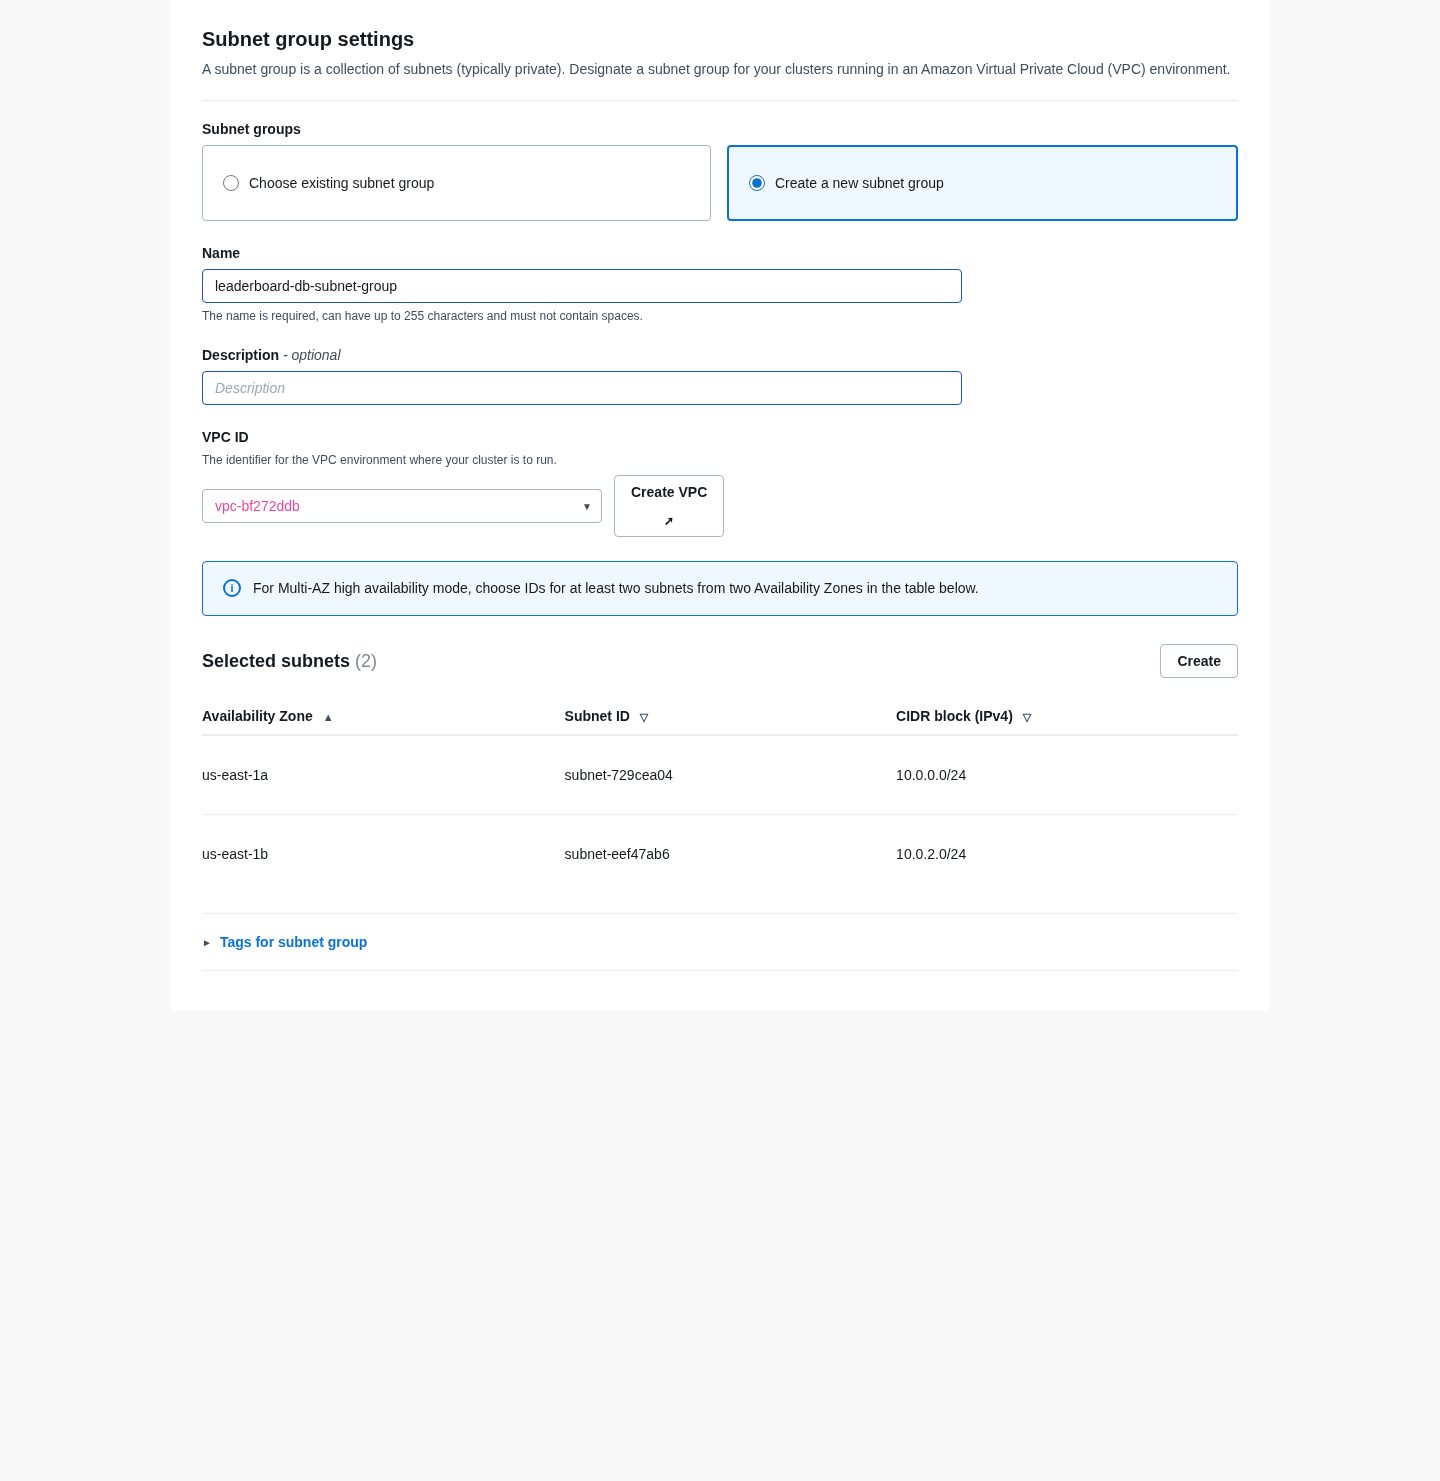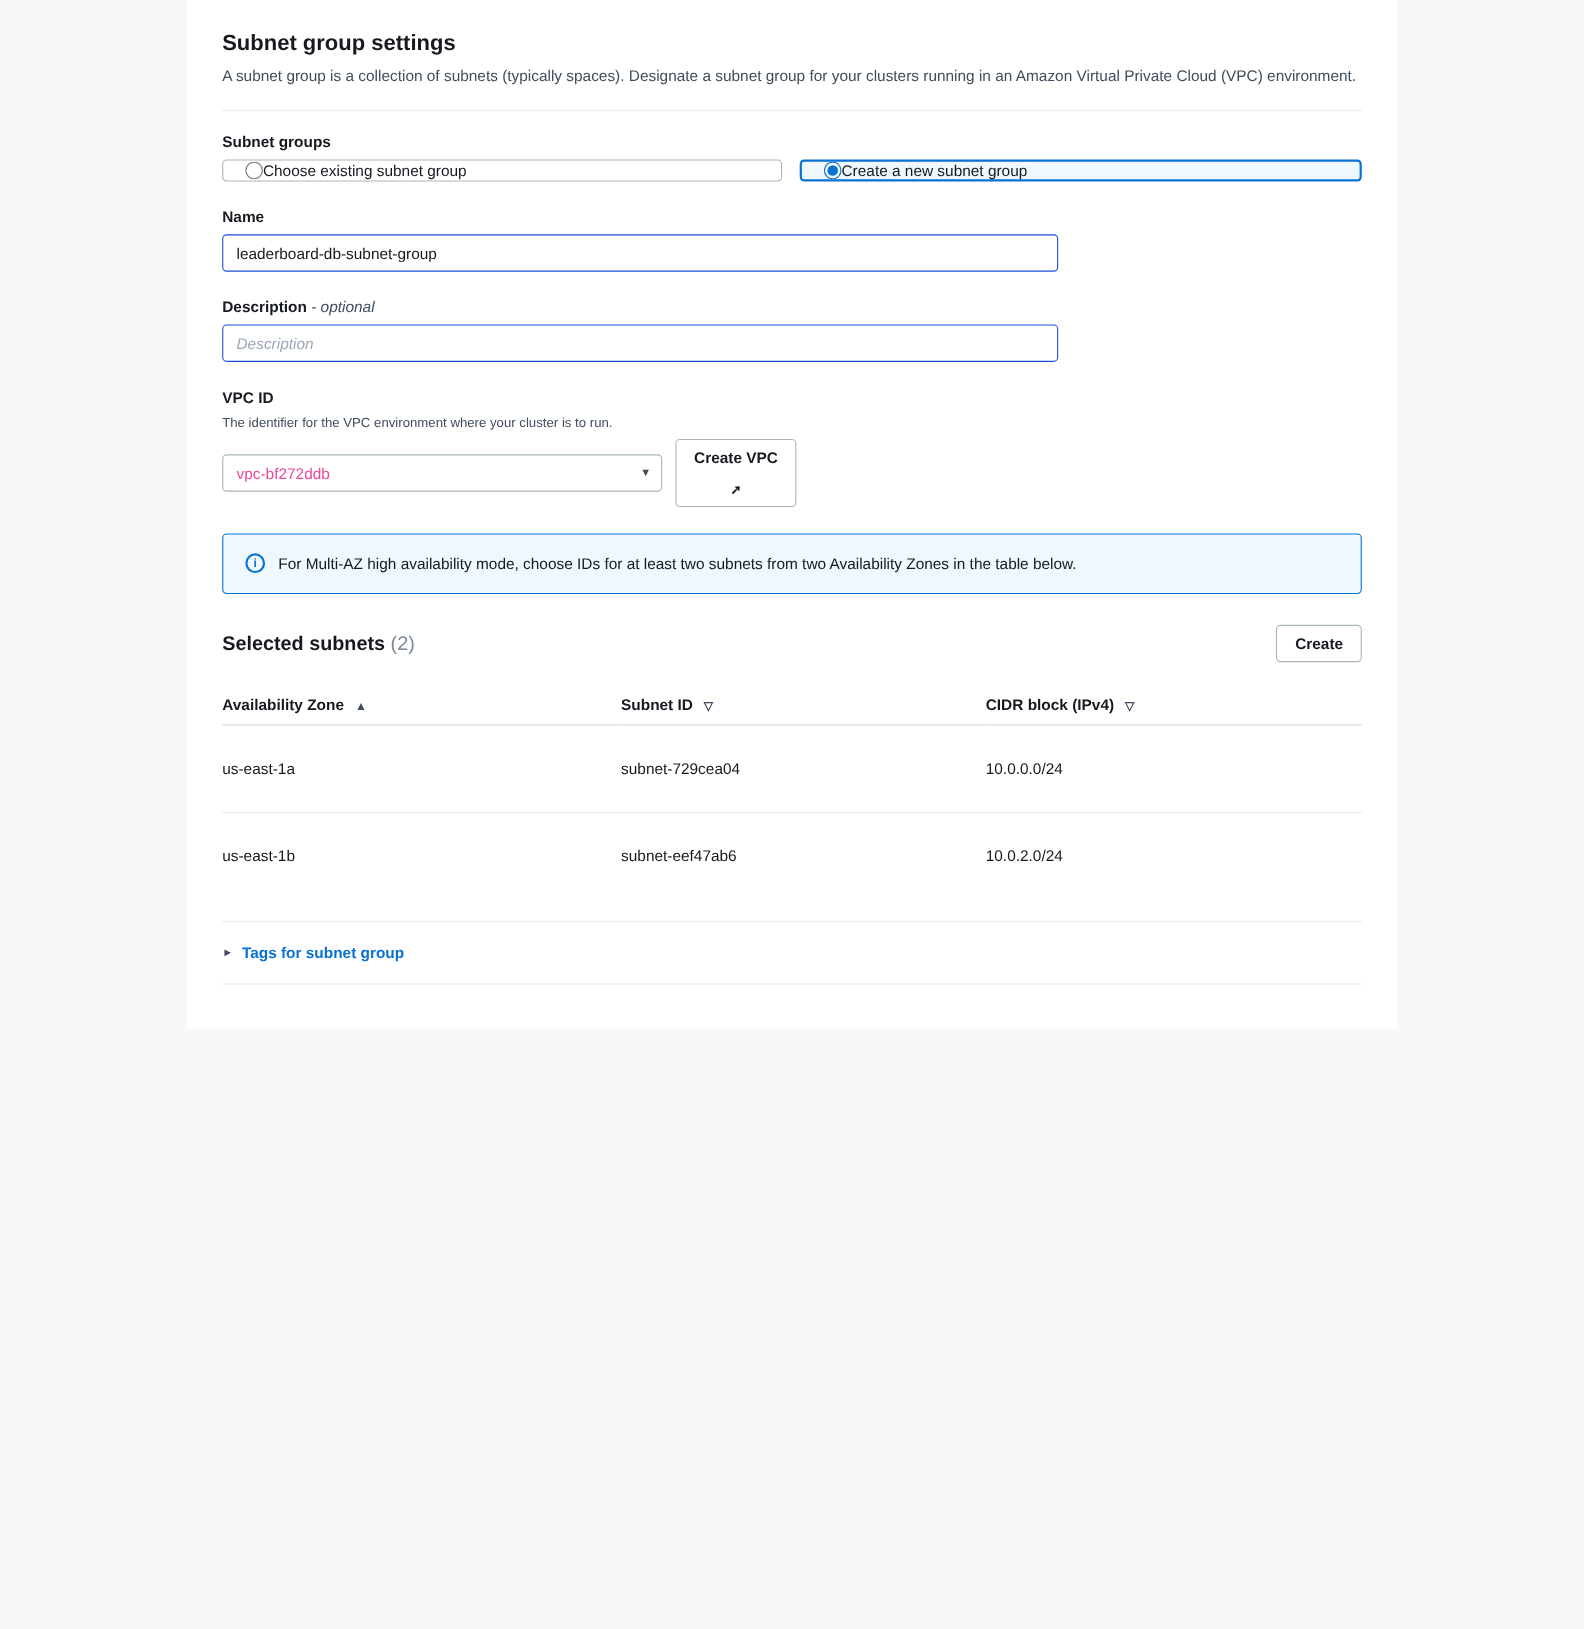--- a/index.html
+++ b/index.html
@@ -67,22 +67,22 @@
     }
 
     .radio-group {
       display: flex;
       gap: 16px;
     }
 
     .radio-option {
       display: flex;
       align-items: center;
-      gap: 0;
-      padding: 0 20px;
+      gap: 10px;
+      padding: 28px 20px;
       border: 1px solid #aab7b8;
       border-radius: 4px;
       cursor: pointer;
       background: #ffffff;
       flex: 1;
     }
 
     .radio-option.selected {
       border: 2px solid #0972d3;
       background: #f0f8ff;
@@ -315,21 +315,21 @@
       padding-bottom: 20px;
     }
   </style>
 </head>
 <body>
 
 <div class="page-container">
 
   <div class="section-header">
     <h1 class="section-title">Subnet group settings</h1>
-    <p class="section-description">A subnet group is a collection of subnets (typically spaces). Designate a subnet group for your clusters running in an Amazon Virtual Private Cloud (VPC) environment.</p>
+    <p class="section-description">A subnet group is a collection of subnets (typically private). Designate a subnet group for your clusters running in an Amazon Virtual Private Cloud (VPC) environment.</p>
   </div>
 
   <hr class="divider">
 
   <div class="field-group">
     <label class="field-label">Subnet groups</label>
     <div class="radio-group">
 
       <div class="radio-option">
         <input type="radio" name="subnetGroupType" id="existing" style="">
@@ -339,20 +339,21 @@
       <div class="radio-option selected">
         <input type="radio" name="subnetGroupType" id="newGroup" checked="" style="">
         <label class="radio-label" for="newGroup">Create a new subnet group</label>
       </div>
     </div>
   </div>
 
   <div class="field-group">
     <label class="field-label">Name</label>
     <input type="text" class="text-input" value="leaderboard-db-subnet-group" style="">
+    <p class="field-hint">The name is required, can have up to 255 characters and must not contain spaces.</p>
   </div>
 
   <div class="field-group">
     <label class="field-label">
       <span>Description</span><span class="field-label-optional"> - optional</span>
     </label>
     <input type="text" class="text-input" placeholder="Description" style="">
   </div>
 
   <div class="field-group">

